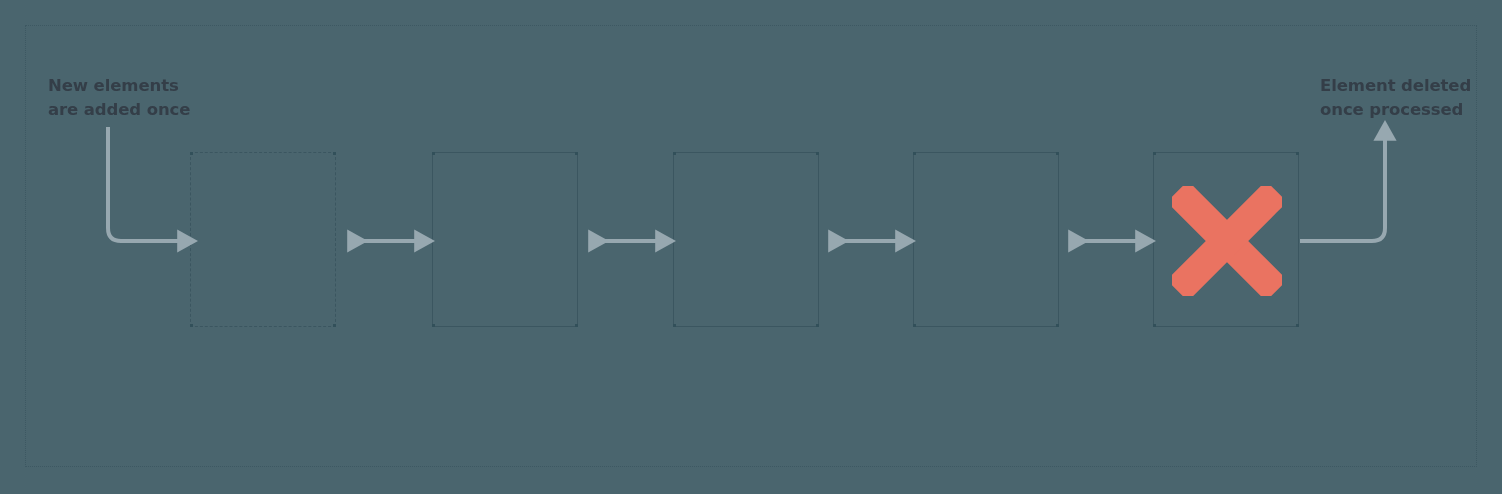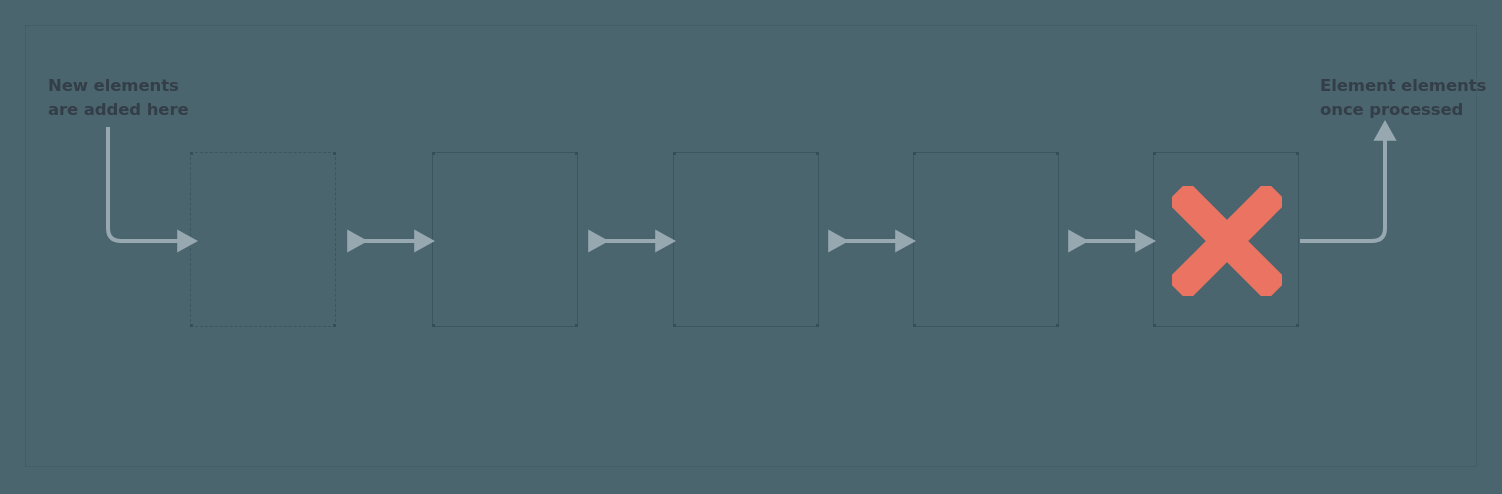--- a/index.html
+++ b/index.html
@@ -178,18 +178,18 @@
     <g>
       <line x1="1073" y1="241" x2="1140" y2="241" stroke="#97a8b0" stroke-width="4" marker-start="url(#head-left)" marker-end="url(#head-right)"></line>
     </g>
 
     <g>
       <path d="M1300,241 L1372,241 Q1385,241 1385,228 L1385,136" fill="none" stroke="#97a8b0" stroke-width="4" marker-end="url(#head-up)"></path>
     </g>
   </svg>
 
   <div class="note-label label-left">New elements
-are added here</div>
+are added once</div>
 
-  <div class="note-label label-right">Element elements
+  <div class="note-label label-right">Element deleted
 once processed</div>
 
 </div>
 
 </body></html>

